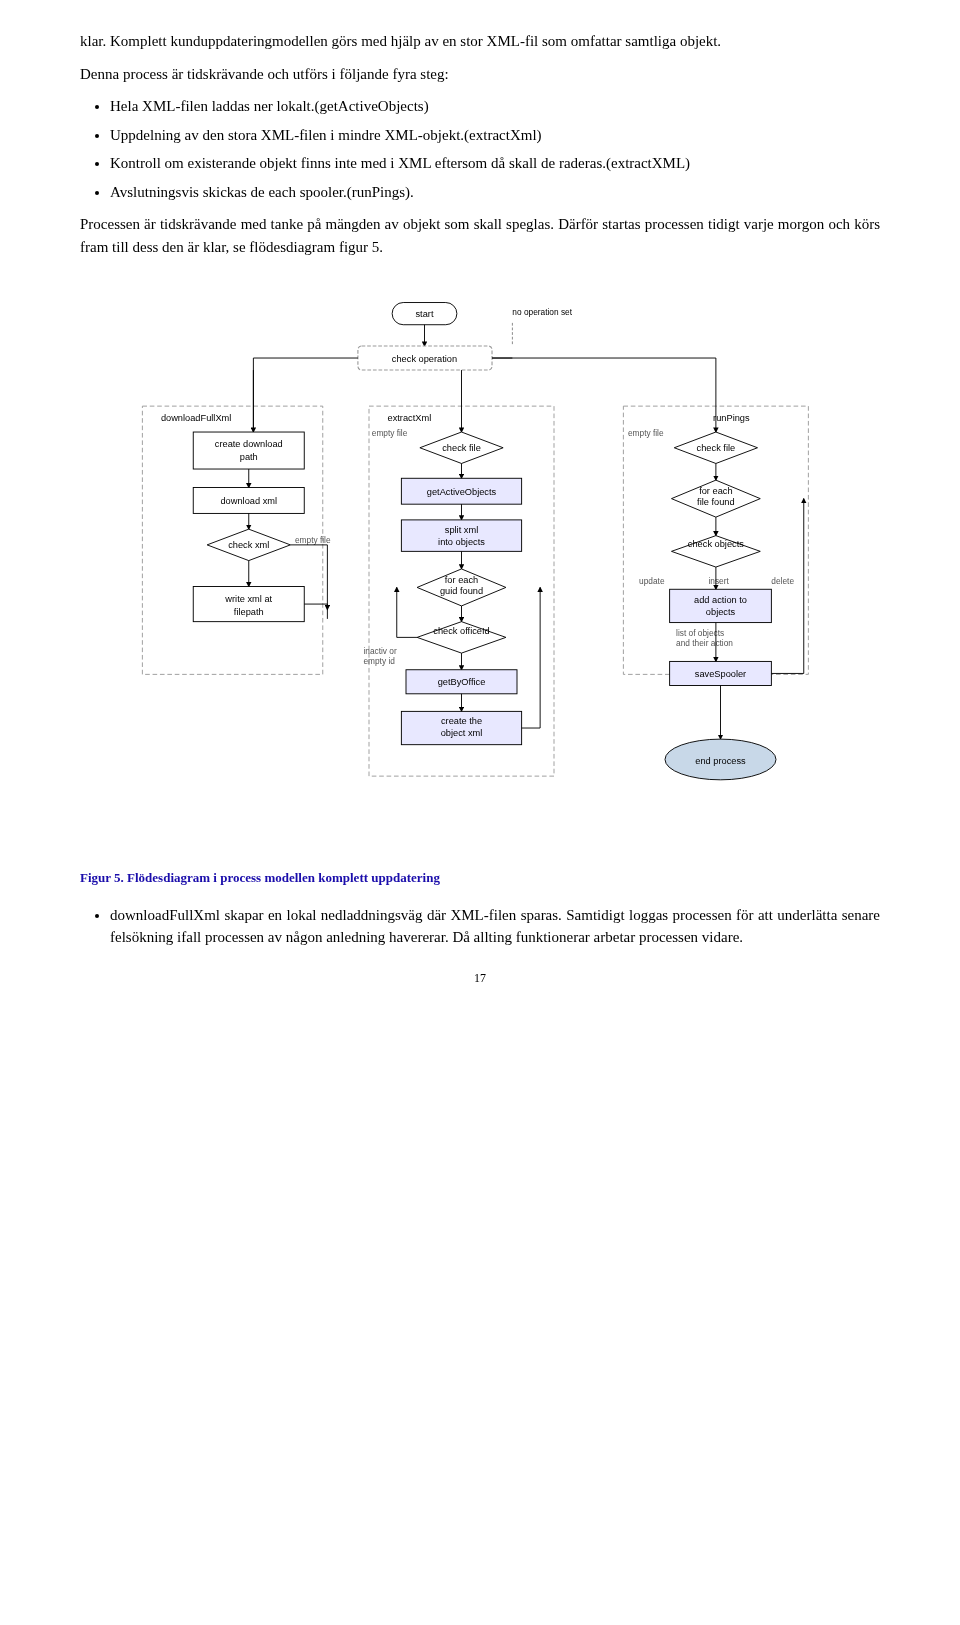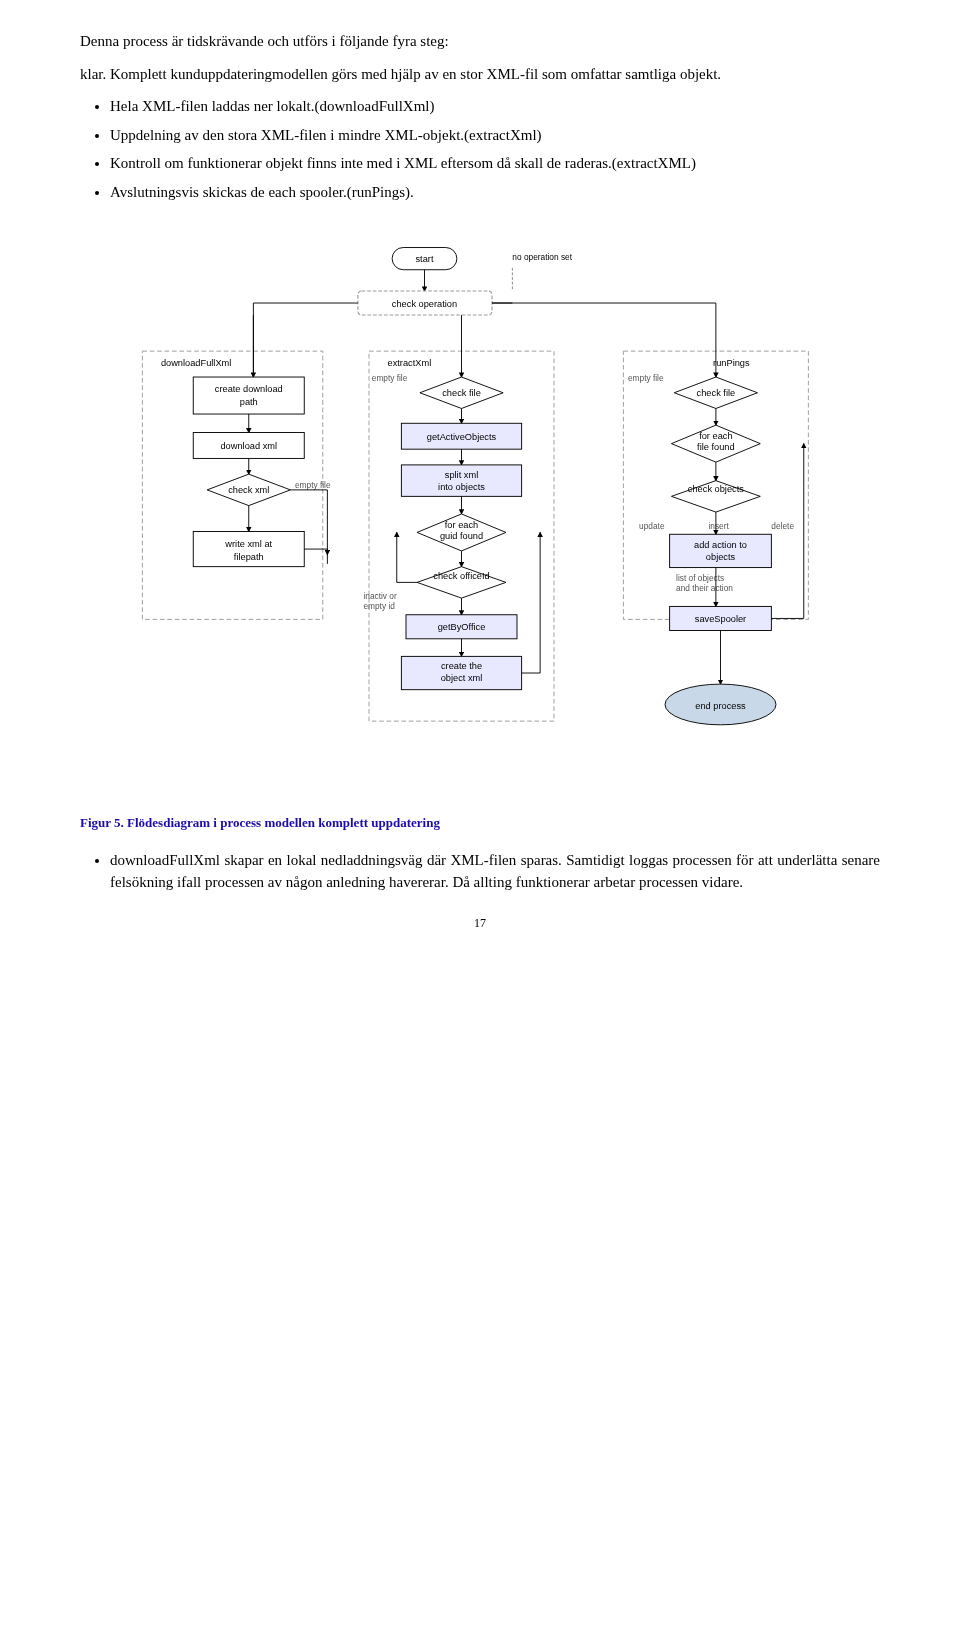--- a/index.html
+++ b/index.html
@@ -49,28 +49,29 @@
     .page-number {
       text-align: center;
       margin-top: 20px;
       font-size: 12px;
     }
   </style>
 </head>
 <body>
 
 <div class="text-block">
+  <p>klar. Komplett kunduppdateringmodellen görs med hjälp av en stor XML-fil som omfattar samtliga objekt.</p>
   <p>Denna process är tidskrävande och utförs i följande fyra steg:</p>
-  <p>klar. Komplett kunduppdateringmodellen görs med hjälp av en stor XML-fil som omfattar samtliga objekt.</p>
   <ul class="bullet-list">
-    <li>Hela XML-filen laddas ner lokalt.(downloadFullXml)</li>
+    <li>Hela XML-filen laddas ner lokalt.(getActiveObjects)</li>
     <li>Uppdelning av den stora XML-filen i mindre XML-objekt.(extractXml)</li>
-    <li>Kontroll om funktionerar objekt finns inte med i XML eftersom då skall de raderas.(extractXML)</li>
+    <li>Kontroll om existerande objekt finns inte med i XML eftersom då skall de raderas.(extractXML)</li>
     <li>Avslutningsvis skickas de each spooler.(runPings).</li>
   </ul>
+  <p>Processen är tidskrävande med tanke på mängden av objekt som skall speglas. Därför startas processen tidigt varje morgon och körs fram till dess den är klar, se flödesdiagram figur 5.</p>
 </div>
 
 <div class="diagram-container">
   <svg class="diagram-svg" viewBox="0 0 800 590" xmlns="http://www.w3.org/2000/svg" style="font-family: Arial, sans-serif; font-size: 10px;">
 
     <rect x="35" y="120" width="195" height="290" fill="none" stroke="#999" stroke-dasharray="5,3" stroke-width="1"></rect>
     <rect x="280" y="120" width="200" height="400" fill="none" stroke="#999" stroke-dasharray="5,3" stroke-width="1"></rect>
     <rect x="555" y="120" width="200" height="290" fill="none" stroke="#999" stroke-dasharray="5,3" stroke-width="1"></rect>
 
     <text x="55" y="136" font-size="10" fill="#000">downloadFullXml</text>

